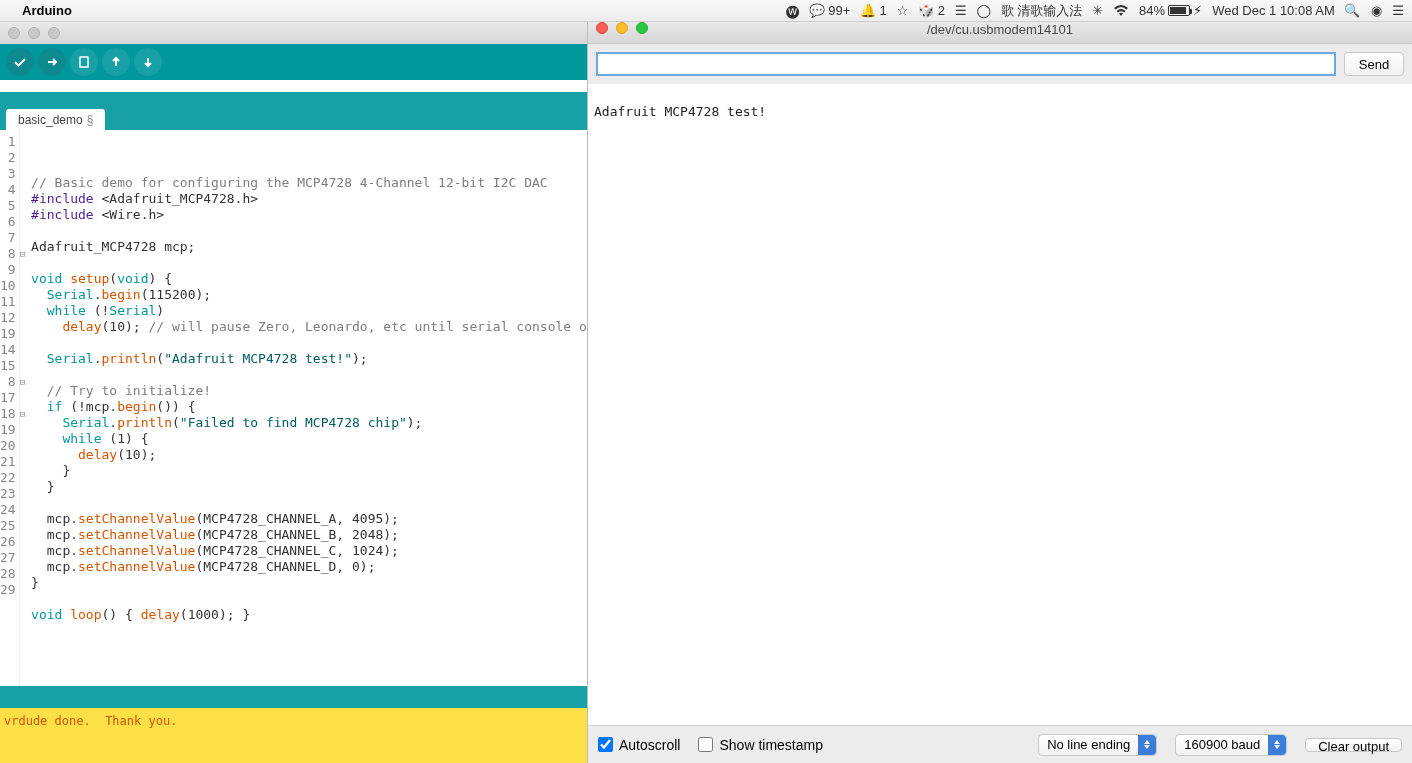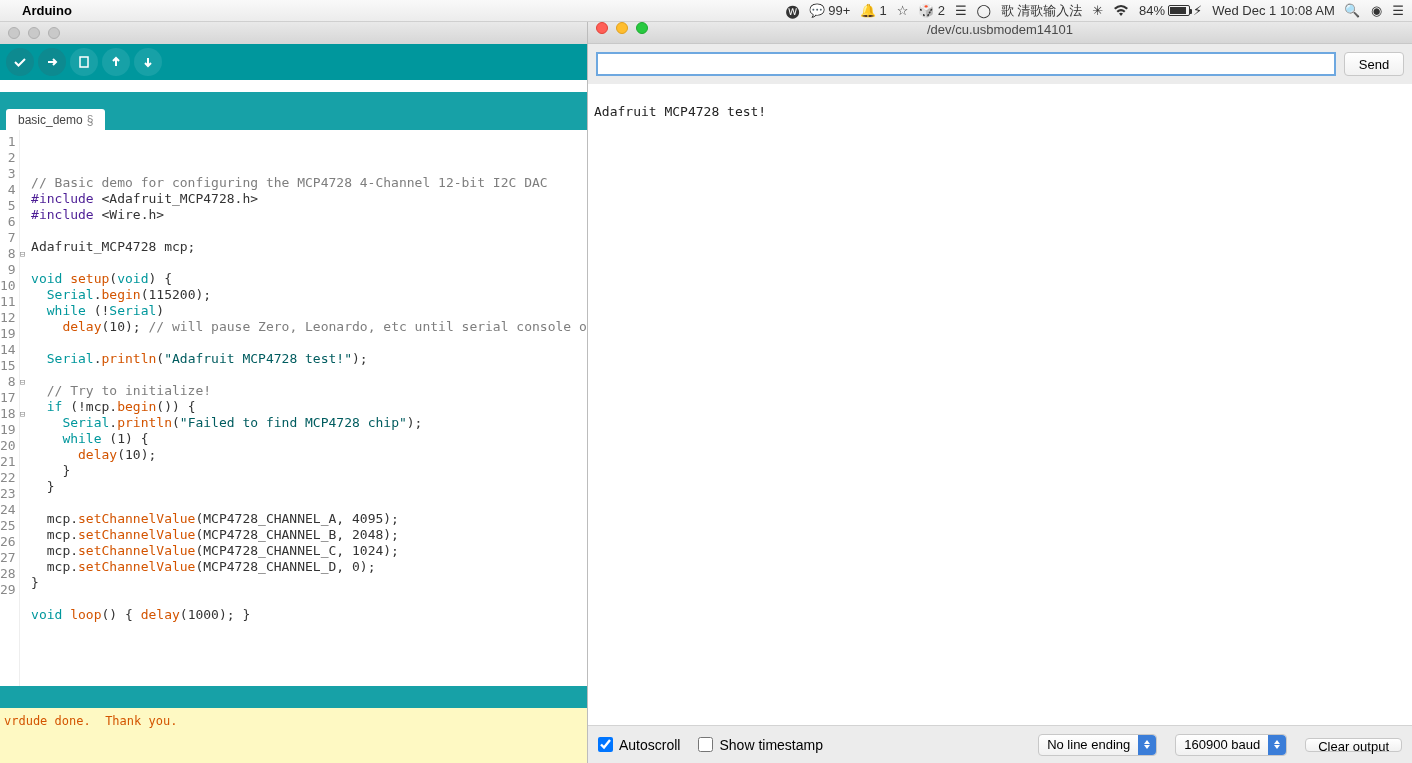--- a/index.html
+++ b/index.html
@@ -36,21 +36,21 @@
   .fold div { height:16px; font-size:9px; color:#888; text-align:center;}
   .code { flex:1; padding:4px 6px 0; white-space:pre; color:#333;margin-top:25px; }
   .c-comment { color:#7e7e7e; }
   .c-pre { color:#4c1d95; }
   .c-kw { color:#00979c; }
   .c-type { color:#00979c; }
   .c-fn { color:#d35400; }
   .c-str { color:#005c5f; }
   .c-lib { color:#333; }
   .ide-status1 { height:22px; background:#17a1a7; }
-  .ide-console { height:55px; background:#fef9c3; color:#d35400; font-family:Menlo,Monaco,monospace; font-size:12px; padding:6px 4px; white-space:pre; overflow:hidden;}
+  .ide-console { height:55px; background:#fde047; color:#d35400; font-family:Menlo,Monaco,monospace; font-size:12px; padding:6px 4px; white-space:pre; overflow:hidden;}
 
   
   .serial { position:absolute; left:588px; top:22px; width:824px; height:741px; background:#ececec; display:flex; flex-direction:column; }
   .serial-titlebar { height:22px; background:linear-gradient(#e9e9e9,#d6d6d6); display:flex; align-items:flex-start; position:relative; border-bottom:1px solid #c8c8c8;}
   .serial-titlebar .traffic { position:absolute; left:8px; display:flex; gap:8px;}
   .serial-titlebar .title { margin:0 auto; font-size:13px; color:#4a4a4a;}
   .tl-r{background:#ff5f57;border-color:#e24238;} .tl-y{background:#ffbd2e;border-color:#e1a11e;} .tl-g{background:#28c940;border-color:#1dab30;}
   .serial-top { padding:8px; display:flex; gap:8px; background:#ececec; }
   .serial-input { flex:1; height:24px; border:2px solid #6ea8e0; border-radius:0; background:#fff; padding:0 4px; font-size:13px; outline:none;}
   .serial-send { width:60px; height:24px; background:linear-gradient(#fff,#f1f1f1); border:1px solid #c8c8c8; border-radius:4px; font-size:13px; cursor:pointer;}

